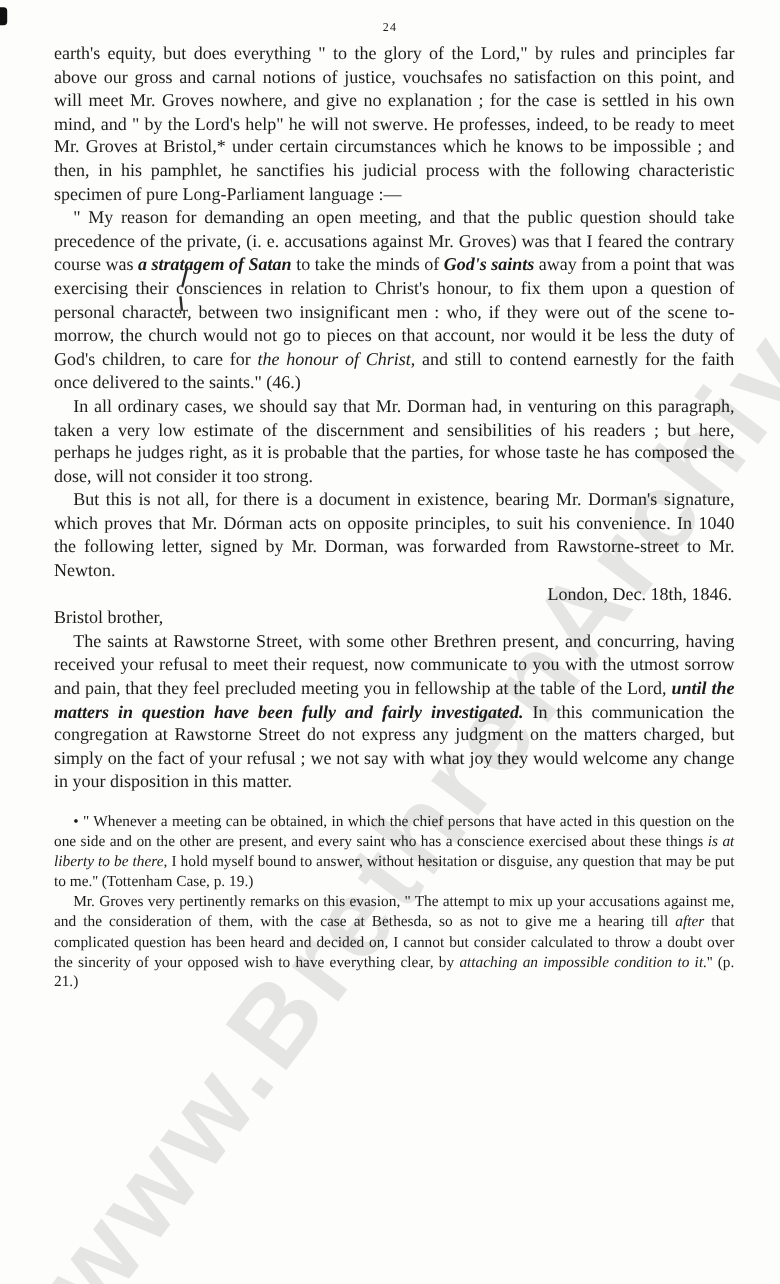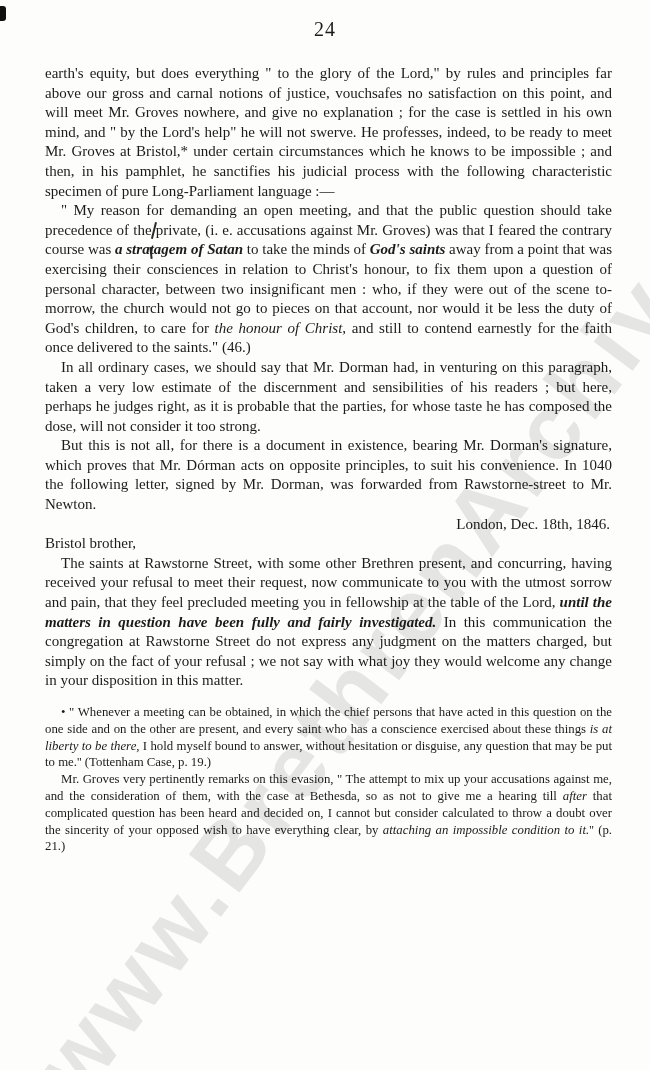--- a/index.html
+++ b/index.html
@@ -22,28 +22,28 @@
     letter-spacing:5px;
     color:#d2d2d2;
     opacity:0.55;
     white-space:nowrap;
     z-index:0;
     pointer-events:none;
   }
   .pageno{
     position:absolute;top:18px;left:0;width:100%;
     text-align:center;
-    font-size:20px;
+    font-size:10px;
     letter-spacing:1px;
     z-index:2;
     font-family:Liberation Serif, serif;
   }
   .textblock{
     position:absolute;
-    left:45px;right:38px;top:64px;
+    left:45px;right:38px;top:36px;
     z-index:1;
   }
   .textblock p{
     margin:0;
     text-align:justify;
     font-size:15px;
     line-height:19.6px;
   }
   p.indent{text-indent:16px;}
   p.right{text-align:right;padding-right:2px;}

